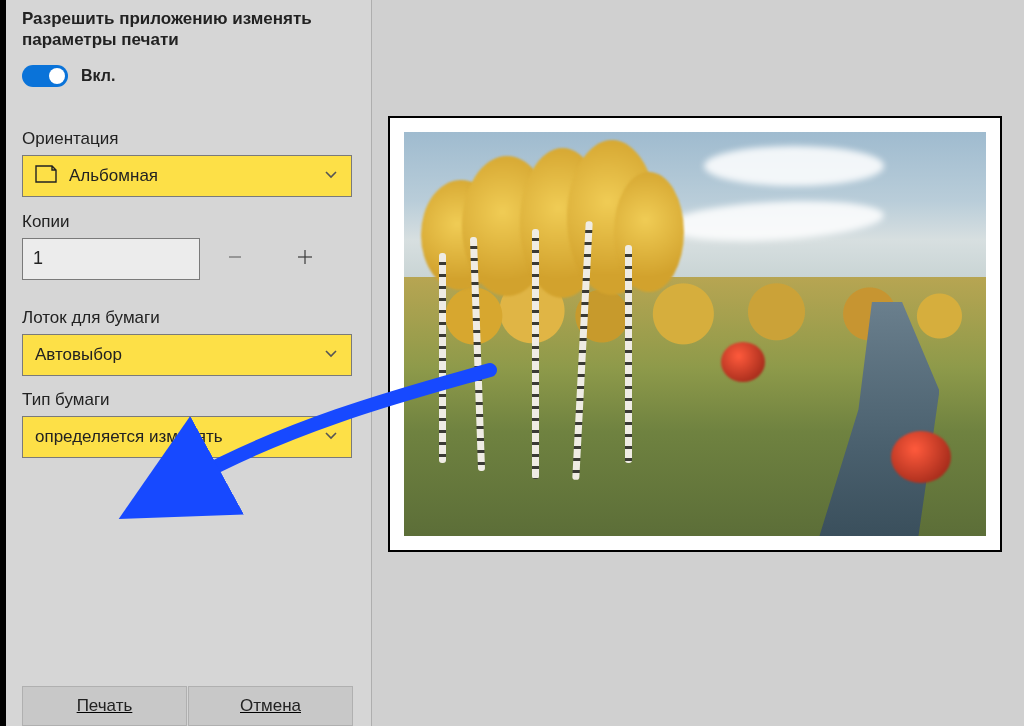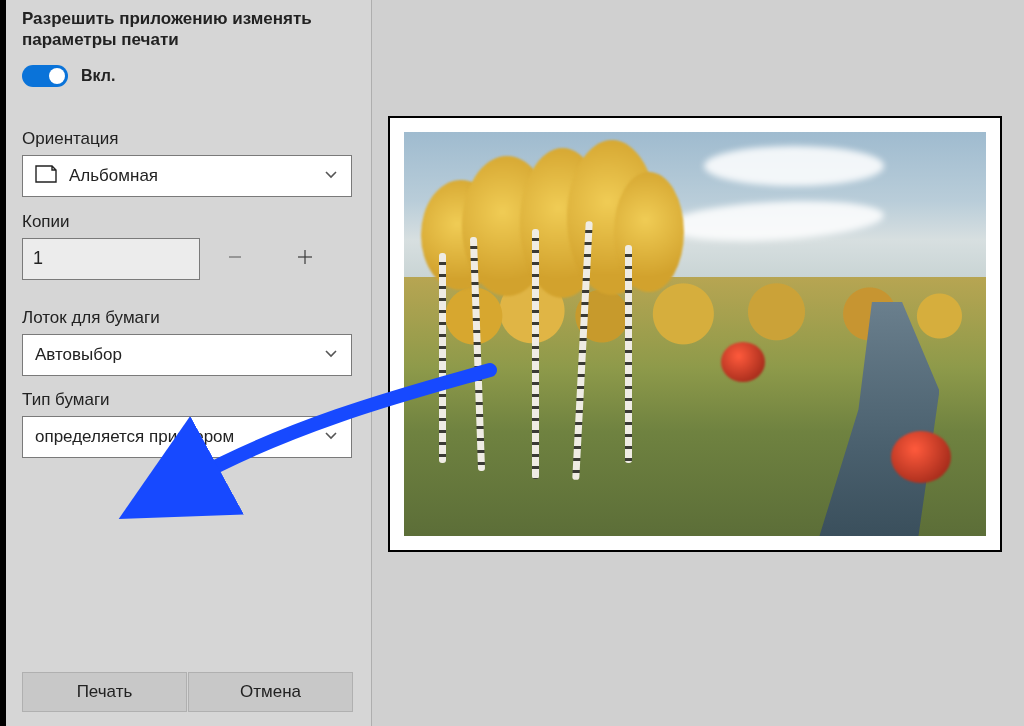--- a/index.html
+++ b/index.html
@@ -52,21 +52,21 @@
     right: 3px; top: 3px;
     width: 16px; height: 16px;
     border-radius: 50%;
     background: #fff;
   }
   .toggle-label { font-size: 16px; color: #222; }
   
   .combo {
     height: 42px;
     border: 1px solid #7a7a7a;
-    background: #ffffff;
+    background: #fde047;
     display: flex;
     align-items: center;
     justify-content: space-between;
     padding: 0 12px;
     cursor: pointer;
     width: 330px;
   }
   .combo.tall { height: 56px; }
   .combo-left { display: flex; align-items: center; gap: 12px; }
   .combo-text { font-size: 17px; color: #222; }
@@ -90,22 +90,22 @@
     border: none;
     cursor: pointer;
     color: #6b6b6b;
   }
   .step-btn svg { stroke: currentColor; }
   
   .footer {
     margin-top: auto;
     display: flex;
     gap: 1px;
-    padding-bottom: 14px;
     padding-top: 30px;
+    text-decoration: underline;
   }
   .btn {
     flex: 1;
     height: 40px;
     background: #c8c8c8;
     border: 1px solid #b0b0b0;
     font-size: 17px;
     color: #222;
     cursor: pointer;
   }
@@ -261,21 +261,21 @@
             <path d="M3 6 L8 11 L13 6" fill="none" stroke="#555" stroke-width="1.6"></path>
           </svg>
       </span>
     </div>
   </div>
 
 
   <div class="section" style="margin-top:14px;">
     <div class="section-label">Тип бумаги</div>
     <div class="combo">
-      <span class="combo-text">определяется принтером</span>
+      <span class="combo-text">определяется изменять</span>
       <span class="chev">
         <svg width="16" height="16" viewBox="0 0 16 16">
             <path d="M3 6 L8 11 L13 6" fill="none" stroke="#555" stroke-width="1.6"></path>
           </svg>
       </span>
     </div>
   </div>
 
   <div class="footer">
     <button class="btn">Печать</button>

